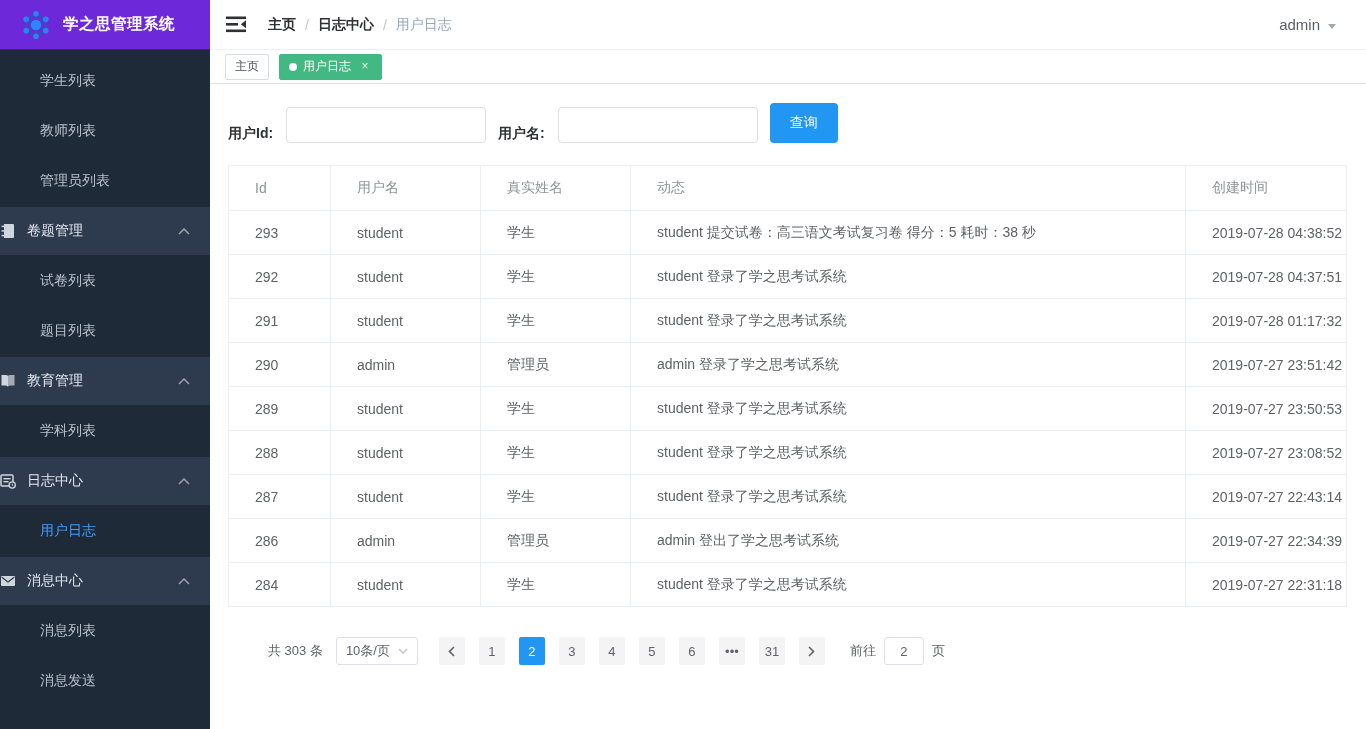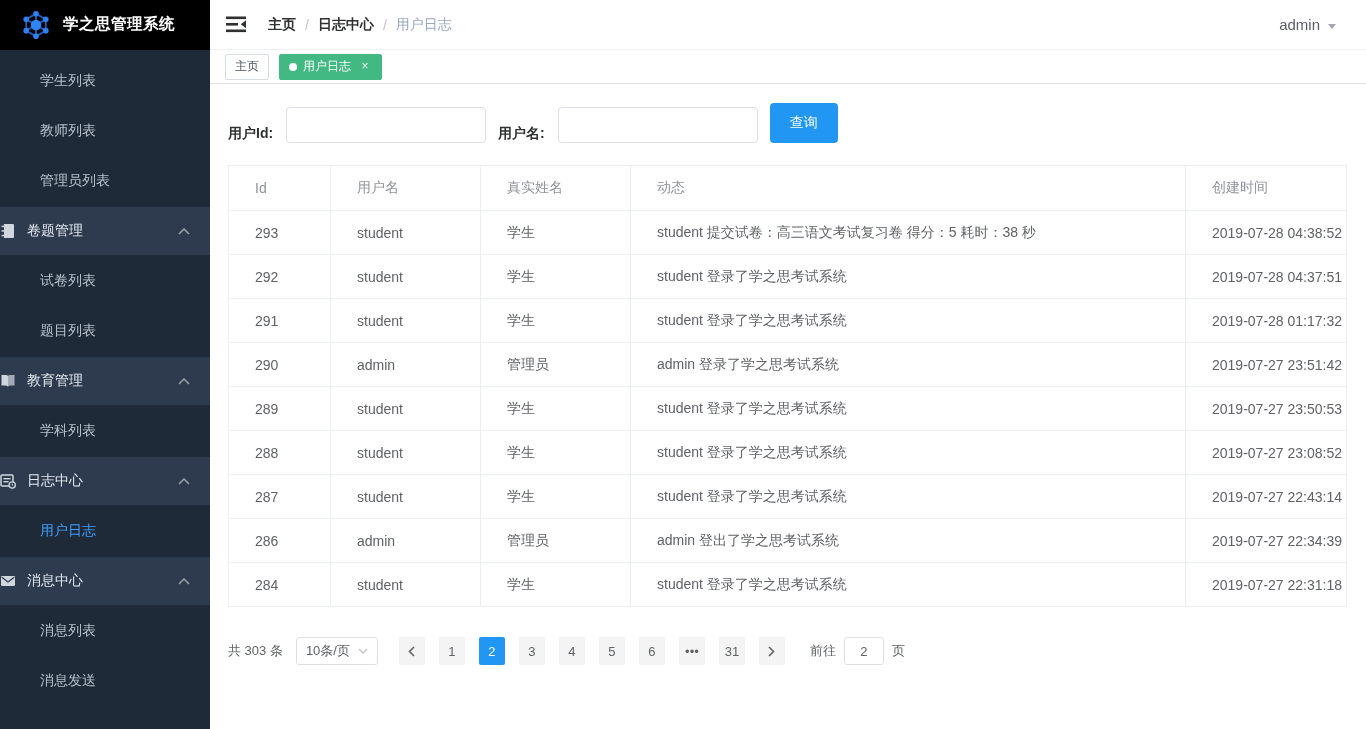--- a/index.html
+++ b/index.html
@@ -2,21 +2,21 @@
 <html><head>
 <meta charset="utf-8">
 <style>
   * { box-sizing: border-box; }
   html,body { width:1366px; height:729px; margin:0; overflow:hidden;
     font-family:"Liberation Sans","DejaVu Sans",sans-serif; background:#fff; }
   .app { display:flex; width:1366px; height:729px; }
 
   
   .sidebar { width:210px; flex:0 0 210px; background:#1f2a39; height:100%; }
-  .logo { height:50px; background:#000000; display:flex; align-items:center;
+  .logo { height:50px; background:#6d28d9; display:flex; align-items:center;
     padding-left:20px; gap:11px; border-bottom:1px solid rgba(0,0,0,.35); }
   .logo-text { color:#fff; font-weight:bold; font-size:15.5px; letter-spacing:.5px; }
   .menu { padding-top:6px; }
   .menu-item { height:50px; display:flex; align-items:center; font-size:14px;
     cursor:pointer; color:#b9c2cc; }
   .menu-link { padding-left:40px; }
   .menu-link.active { color:#409eff; }
   .menu-section { background:#2e3b4e; color:#e2e8ef;
     border-top:1px solid rgba(0,0,0,.28); border-bottom:1px solid rgba(0,0,0,.28); }
   .mi-icon { width:17px; display:inline-flex; margin-right:10px; }
@@ -63,21 +63,21 @@
   table.log-table { margin-top:22px; border-collapse:collapse; width:1118px;
     table-layout:fixed; font-size:14px; }
   .log-table th, .log-table td { border:1px solid #ebeef5; padding:0 26px;
     text-align:left; overflow:hidden; white-space:nowrap; }
   .log-table th { height:45px; color:#909399; font-weight:500; }
   .log-table td { height:44px; color:#606266; }
 
   
   .pagination { margin-top:30px; display:flex; align-items:center;
     font-size:13px; color:#606266; }
-  .pg-total { margin-right:13px; }
+  .pg-total { margin-right:13px;margin-left:40px; }
   .size-select { width:82px; height:28px; border:1px solid #dcdfe6; border-radius:3px;
     display:flex; align-items:center; justify-content:center; gap:8px;
     color:#606266; cursor:pointer; background:#fff; }
   .pg-btn { min-width:26px; height:28px; margin:0 7px; background:#f4f4f5;
     color:#606266; border:none; border-radius:2px; font-size:13px; cursor:pointer;
     display:inline-flex; align-items:center; justify-content:center; padding:0 4px;
     font-family:inherit; }
   .pg-btn.active { background:#2196f3; color:#fff; }
   .pg-prev { margin-left:21px; }
   .goto { margin-left:18px; display:flex; align-items:center; gap:8px; }

